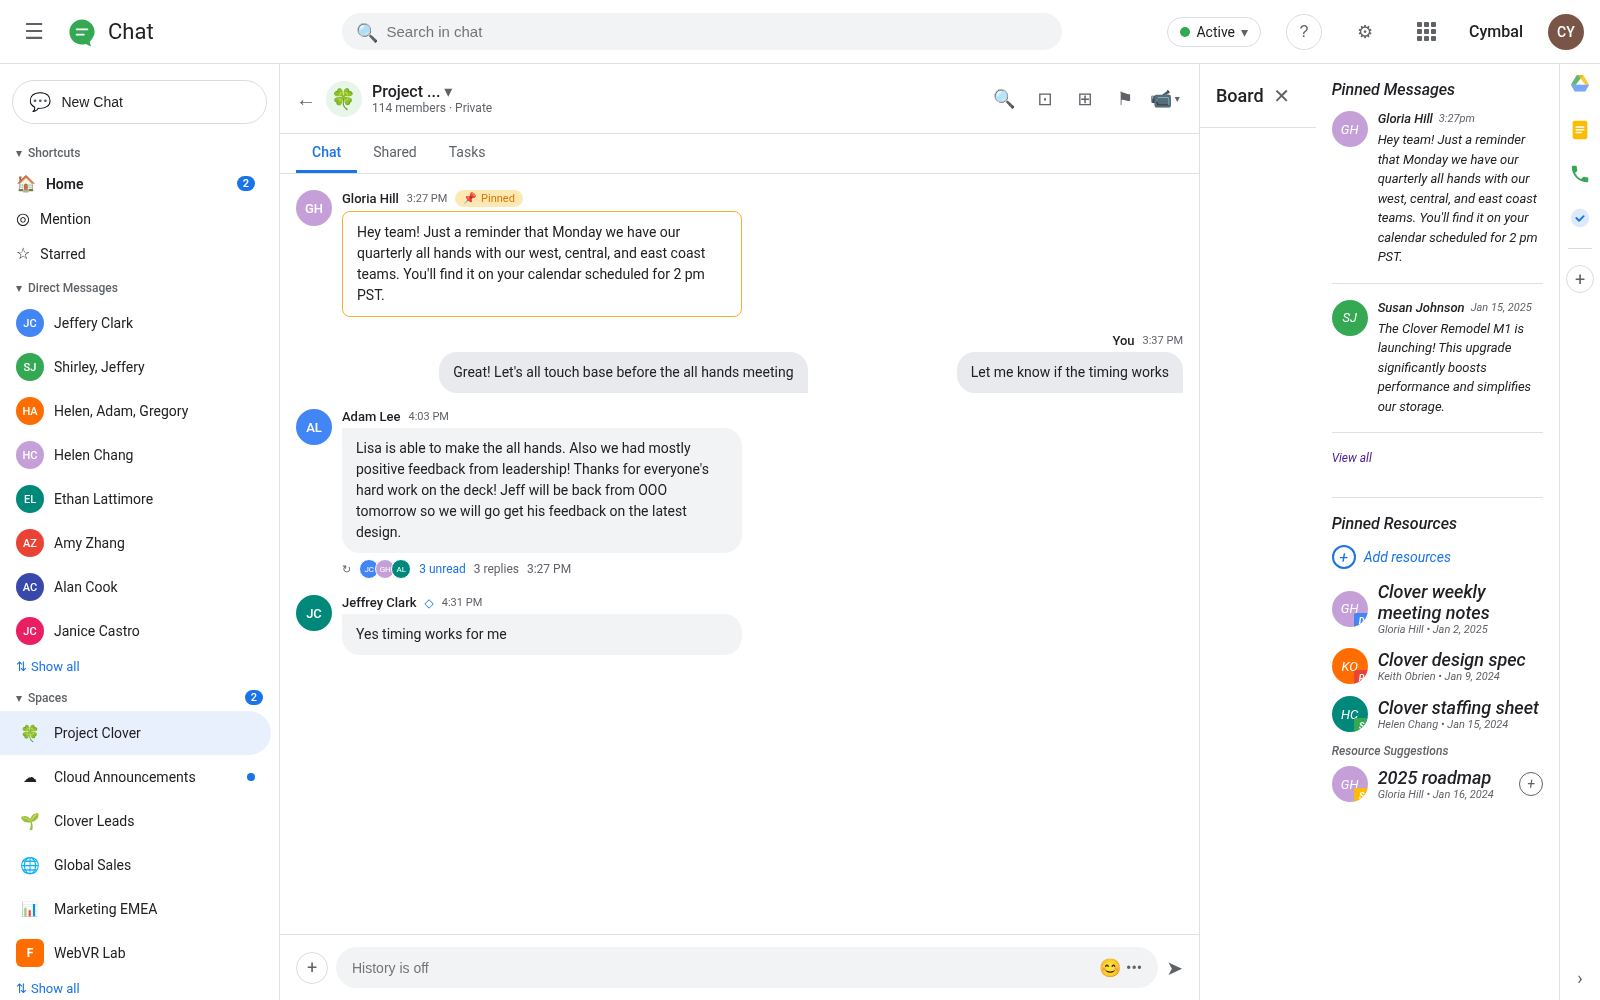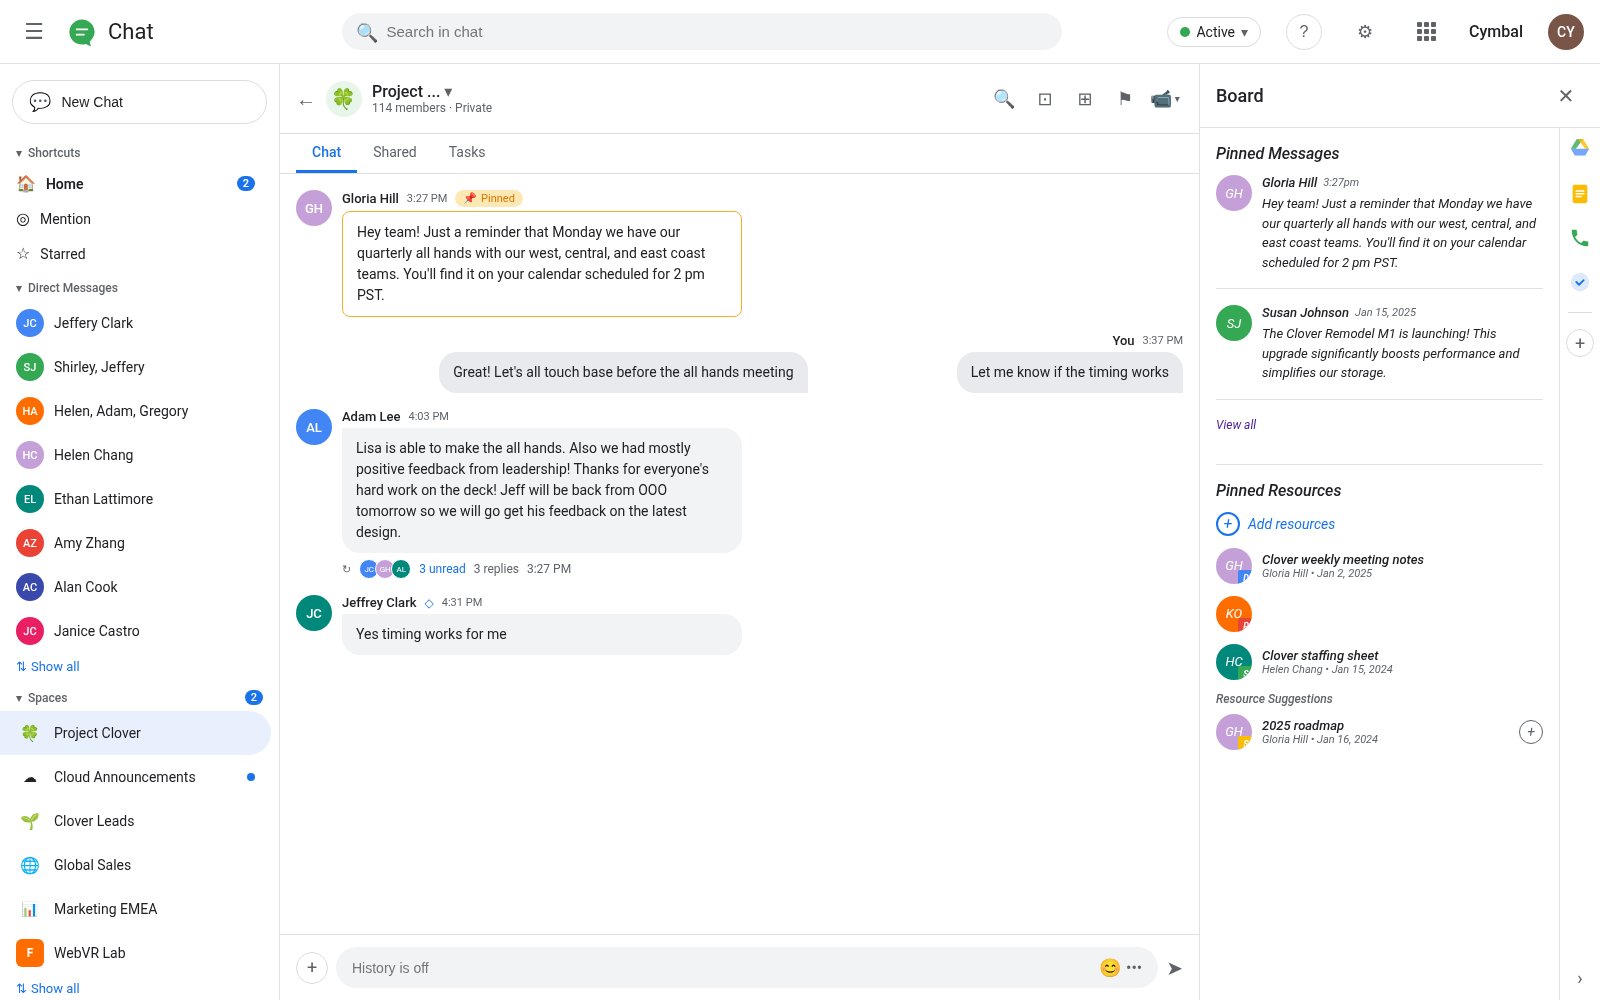--- a/index.html
+++ b/index.html
@@ -68,41 +68,41 @@
     .reply-av:first-child { margin-left: 0; }
     .chat-input-area { padding: 12px 16px; border-top: 1px solid #e0e0e0; flex-shrink: 0; }
     .input-row { display: flex; align-items: center; gap: 8px; }
     .add-btn { width: 32px; height: 32px; border-radius: 50%; border: 1px solid #dadce0; display: flex; align-items: center; justify-content: center; cursor: pointer; font-size: 18px; color: #5f6368; flex-shrink: 0; }
     .input-box { flex: 1; background: #f1f3f4; border-radius: 24px; padding: 10px 16px; display: flex; align-items: center; gap: 4px; }
     .input-box input { flex: 1; border: none; background: transparent; outline: none; font-size: 14px; color: #5f6368; }
     .input-actions { display: flex; align-items: center; gap: 4px; }
     .send-btn { color: #5f6368; font-size: 20px; cursor: pointer; }
 
     
-    .board-panel { width: 400px; flex-shrink: 0; display: flex; flex-direction: column; overflow: hidden; }
+    .board-panel { width: 400px; flex-shrink: 0; display: flex; flex-direction: row; overflow: hidden; }
     .board-header { display: flex; align-items: center; padding: 12px 16px; border-bottom: 1px solid #e0e0e0; height: 64px; flex-shrink: 0; }
     .board-title { font-size: 18px; font-weight: 500; flex: 1; }
     .board-close { color: #5f6368; cursor: pointer; font-size: 20px; }
     .board-main { flex: 1; overflow-y: auto; padding: 16px; font-style: italic; }
     .board-section-title { font-size: 16px; font-weight: 500; margin-bottom: 12px; }
     .pinned-message { display: flex; gap: 10px; margin-bottom: 16px; padding-bottom: 16px; border-bottom: 1px solid #e0e0e0; }
     .pinned-avatar { width: 36px; height: 36px; border-radius: 50%; background: #e0e0e0; flex-shrink: 0; display: flex; align-items: center; justify-content: center; font-size: 13px; overflow: hidden; }
     .pinned-info { flex: 1; min-width: 0; }
     .pinned-name { font-size: 13px; font-weight: 500; }
     .pinned-time { font-size: 11px; color: #5f6368; }
     .pinned-text { font-size: 13px; color: #202124; line-height: 1.5; margin-top: 4px; }
     .view-all-link { color: #4c1d95; font-size: 12px; cursor: pointer; }
     .section-divider { border: none; border-top: 1px solid #e0e0e0; margin: 16px 0; }
     .add-resources-btn { display: flex; align-items: center; gap: 8px; color: #1a73e8; font-size: 14px; cursor: pointer; margin-bottom: 12px; }
     .add-circle { width: 24px; height: 24px; border-radius: 50%; border: 2px solid #1a73e8; display: flex; align-items: center; justify-content: center; font-size: 16px; color: #1a73e8; }
     .resource-item { display: flex; align-items: center; gap: 10px; margin-bottom: 12px; }
     .resource-avatar { width: 36px; height: 36px; border-radius: 50%; background: #e0e0e0; flex-shrink: 0; display: flex; align-items: center; justify-content: center; font-size: 13px; overflow: hidden; position: relative; }
     .resource-icon { position: absolute; bottom: -2px; right: -2px; width: 16px; height: 16px; border-radius: 3px; display: flex; align-items: center; justify-content: center; font-size: 9px; }
     .resource-info { flex: 1; min-width: 0; }
-    .resource-name { font-size: 13px; font-weight: 500; color: #202124; }
+    .resource-name { font-size: 18px; font-weight: 500; color: #202124; }
     .resource-meta { font-size: 11px; color: #5f6368; }
     .resource-suggestions { font-size: 12px; color: #5f6368; margin: 8px 0; font-weight: 500; }
     .suggestion-add { width: 24px; height: 24px; border-radius: 50%; border: 1.5px solid #5f6368; display: flex; align-items: center; justify-content: center; font-size: 14px; color: #5f6368; cursor: pointer; flex-shrink: 0; }
     .side-icon-btn { width: 28px; height: 28px; display: flex; align-items: center; justify-content: center; cursor: pointer; color: #5f6368; font-size: 18px; }
     .board-side-icons { display: flex; flex-direction: column; padding: 8px 6px; gap: 16px; border-left: 1px solid #e0e0e0; align-items: center; }
     .add-board-btn { width: 28px; height: 28px; border-radius: 50%; border: 1px solid #dadce0; display: flex; align-items: center; justify-content: center; cursor: pointer; font-size: 18px; color: #5f6368; }
     .chevron-right { color: #5f6368; cursor: pointer; font-size: 18px; padding: 4px; }
 
     
     .av-purple { background: #c5a0d8; color: #fff; }
@@ -452,20 +452,24 @@
               <div class="resource-name">Clover weekly meeting notes</div>
               <div class="resource-meta">Gloria Hill • Jan 2, 2025</div>
             </div>
           </div>
 
           <div class="resource-item">
             <div class="resource-avatar av-orange">
               <span>KO</span>
               <div class="resource-icon pdf-icon">P</div>
             </div>
+            <div class="resource-info">
+              <div class="resource-name">Clover design spec</div>
+              <div class="resource-meta">Keith Obrien • Jan 9, 2024</div>
+            </div>
           </div>
 
           <div class="resource-item">
             <div class="resource-avatar av-teal">
               <span>HC</span>
               <div class="resource-icon sheet-icon">S</div>
             </div>
             <div class="resource-info">
               <div class="resource-name">Clover staffing sheet</div>
               <div class="resource-meta">Helen Chang • Jan 15, 2024</div>

